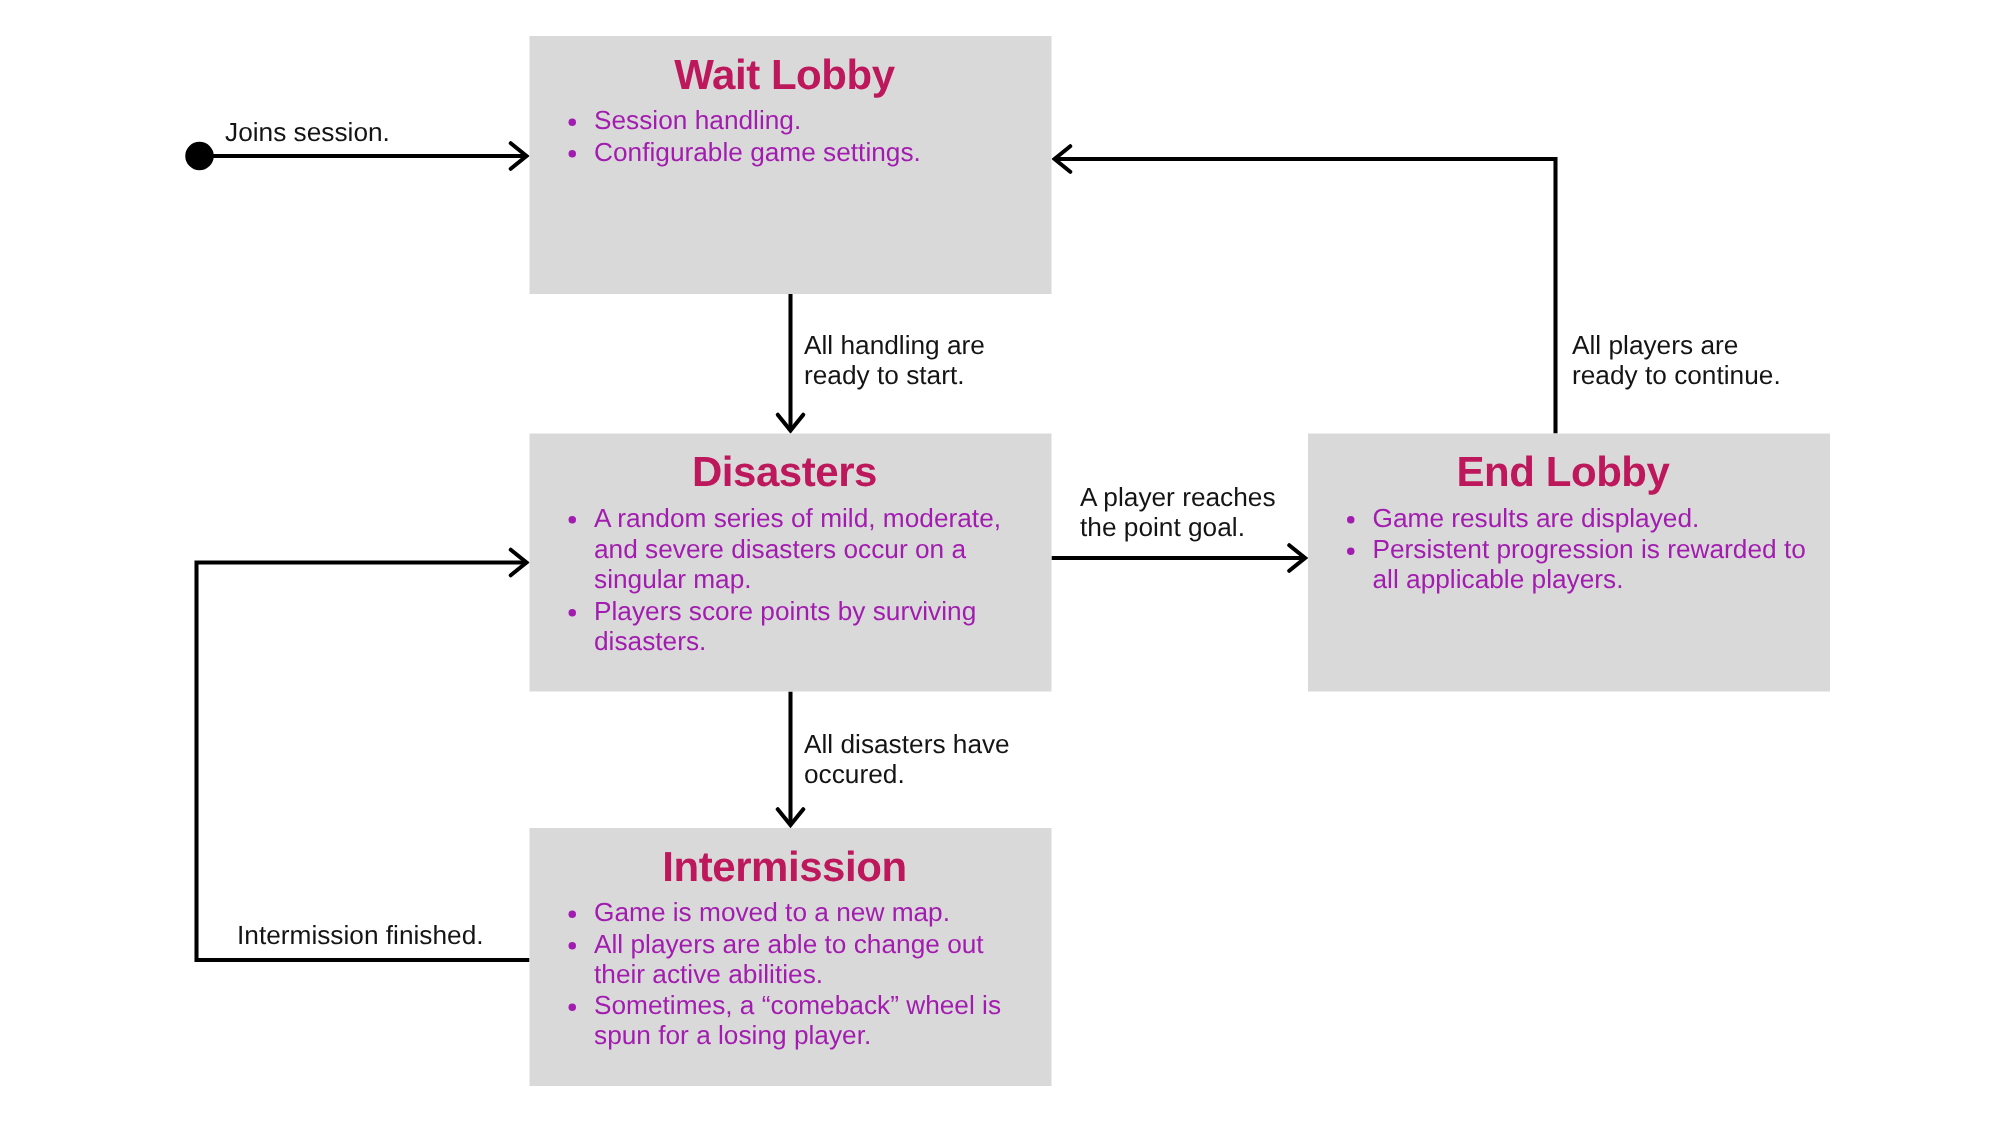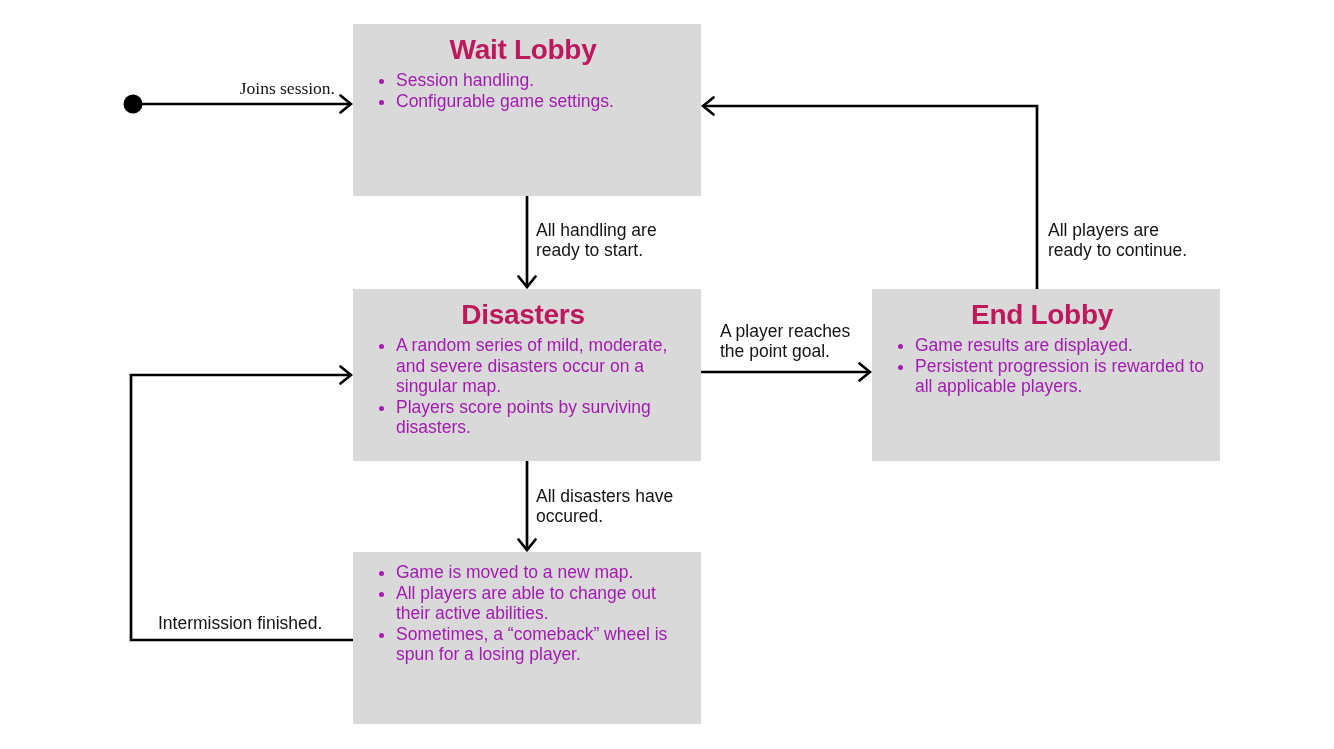--- a/index.html
+++ b/index.html
@@ -56,21 +56,21 @@
     font-size: 17.5px;
     line-height: 20px;
     color: #141414;
     white-space: normal;
   }
   #node-wait-lobby   { left: 353px; top: 24px;  }
   #node-disasters    { left: 353px; top: 289px; }
   #node-end-lobby    { left: 872px; top: 289px; }
   #node-intermission { left: 353px; top: 552px; }
 
-  #label-joins-session         { left: 150px;  top: 78px;  width: 185px; text-align: right; font-family: Liberation Serif, serif; }
+  #label-joins-session         { left: 150px;  top: 78px;  width: 185px; text-align: left; }
   #label-ready-start           { left: 536px;  top: 220px; width: 135px; }
   #label-point-goal            { left: 720px;  top: 321px; width: 145px; }
   #label-ready-continue        { left: 1048px; top: 220px; width: 150px; }
   #label-disasters-occured     { left: 536px;  top: 486px; width: 152px; }
   #label-intermission-finished { left: 158px;  top: 613px; width: 210px; }
 </style>
 </head>
 <body>
 
 <div class="canvas">
@@ -115,20 +115,21 @@
 
   <div class="node" id="node-end-lobby" style="background: rgb(217, 217, 217);">
     <h2>End Lobby</h2>
     <ul>
         <li>Game results are displayed.</li>
         <li>Persistent progression is rewarded to all applicable players.</li>
       </ul>
   </div>
 
   <div class="node" id="node-intermission" style="background: rgb(217, 217, 217);">
+    <h2>Intermission</h2>
     <ul>
         <li>Game is moved to a new map.</li>
         <li>All players are able to change out their active abilities.</li>
         <li>Sometimes, a “comeback” wheel is spun for a losing player.</li>
       </ul>
   </div>
 
   <div class="edge-label" id="label-joins-session">Joins session.</div>
 
   <div class="edge-label" id="label-ready-start">All handling are ready to start.</div>

